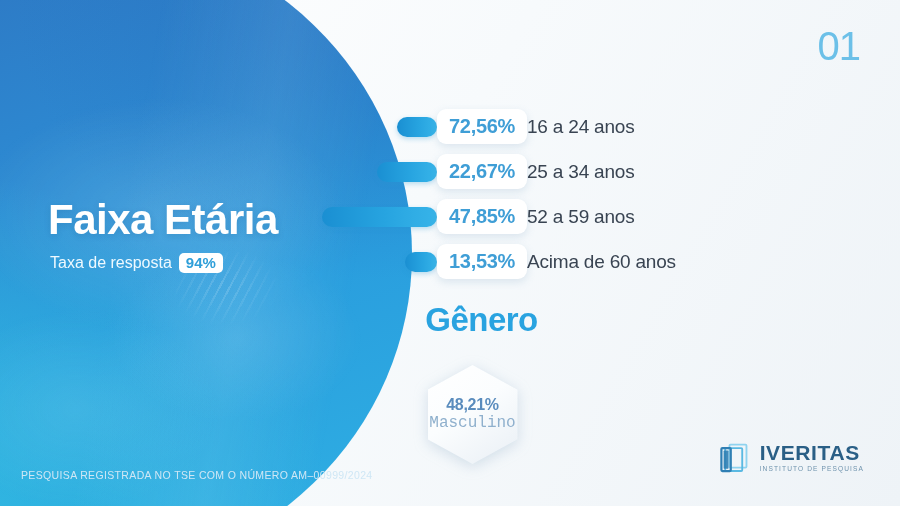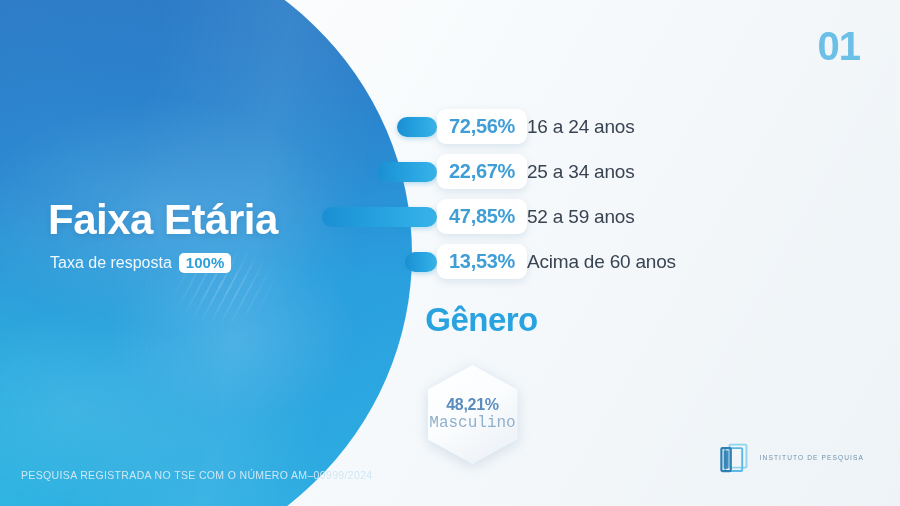--- a/index.html
+++ b/index.html
@@ -79,21 +79,21 @@
             mask-image: radial-gradient(60% 60% at 40% 40%, #000 0%, rgba(0,0,0,0) 78%);
     pointer-events: none;
   }
 
   
   .slide-number {
     position: absolute;
     right: 40px;
     top: 26px;
     font-size: 40px;
-    font-weight: bold;
+    font-weight: normal;
     letter-spacing: -1px;
     color: #6cc0e8;
     line-height: 1;
     margin-left: 25px;
   }
 
   
   .left-title {
     position: absolute;
     left: 48px;
@@ -289,21 +289,21 @@
   <div class="panel-blue-wrap">
     <div class="panel-blue"></div>
     <div class="stripes"></div>
   </div>
 
   <div class="slide-number">01</div>
 
   <div class="left-title">Faixa Etária</div>
   <div class="left-sub">
     <span>Taxa de resposta</span>
-    <span class="badge-100">100%</span>
+    <span class="badge-100">94%</span>
   </div>
 
   <div class="bars">
 
     <div class="bar-row">
       <div class="bar-track">
         <div class="bar-fill" style="width:40px"></div>
       </div>
       <div class="pill">72,56%</div>
       <div class="bar-label">16 a 24 anos</div>
@@ -349,17 +349,18 @@
   <div class="footer-note">PESQUISA REGISTRADA NO TSE COM O NÚMERO AM–00999/2024</div>
 
   <div class="logo">
     <svg class="logo-mark" viewBox="0 0 40 40">
       <rect x="13.5" y="5.5" width="20" height="27" rx="1.2" fill="none" stroke="#8fd3ef" stroke-width="2.2"></rect>
       <rect x="8.5" y="9.5" width="20" height="27" rx="1.2" fill="none" stroke="#5ab9e2" stroke-width="2.2"></rect>
       <rect x="4" y="9.5" width="11" height="27" rx="1.2" fill="none" stroke="#2f7fb4" stroke-width="2.6"></rect>
       <rect x="6.6" y="12.3" width="5.8" height="21.5" rx="0.8" fill="#2f7fb4" opacity="0.9"></rect>
     </svg>
     <div class="logo-text">
+      <div class="logo-name">IVERITAS</div>
       <div class="logo-tag">INSTITUTO DE PESQUISA</div>
     </div>
   </div>
 
 </div>
 
 </body></html>

